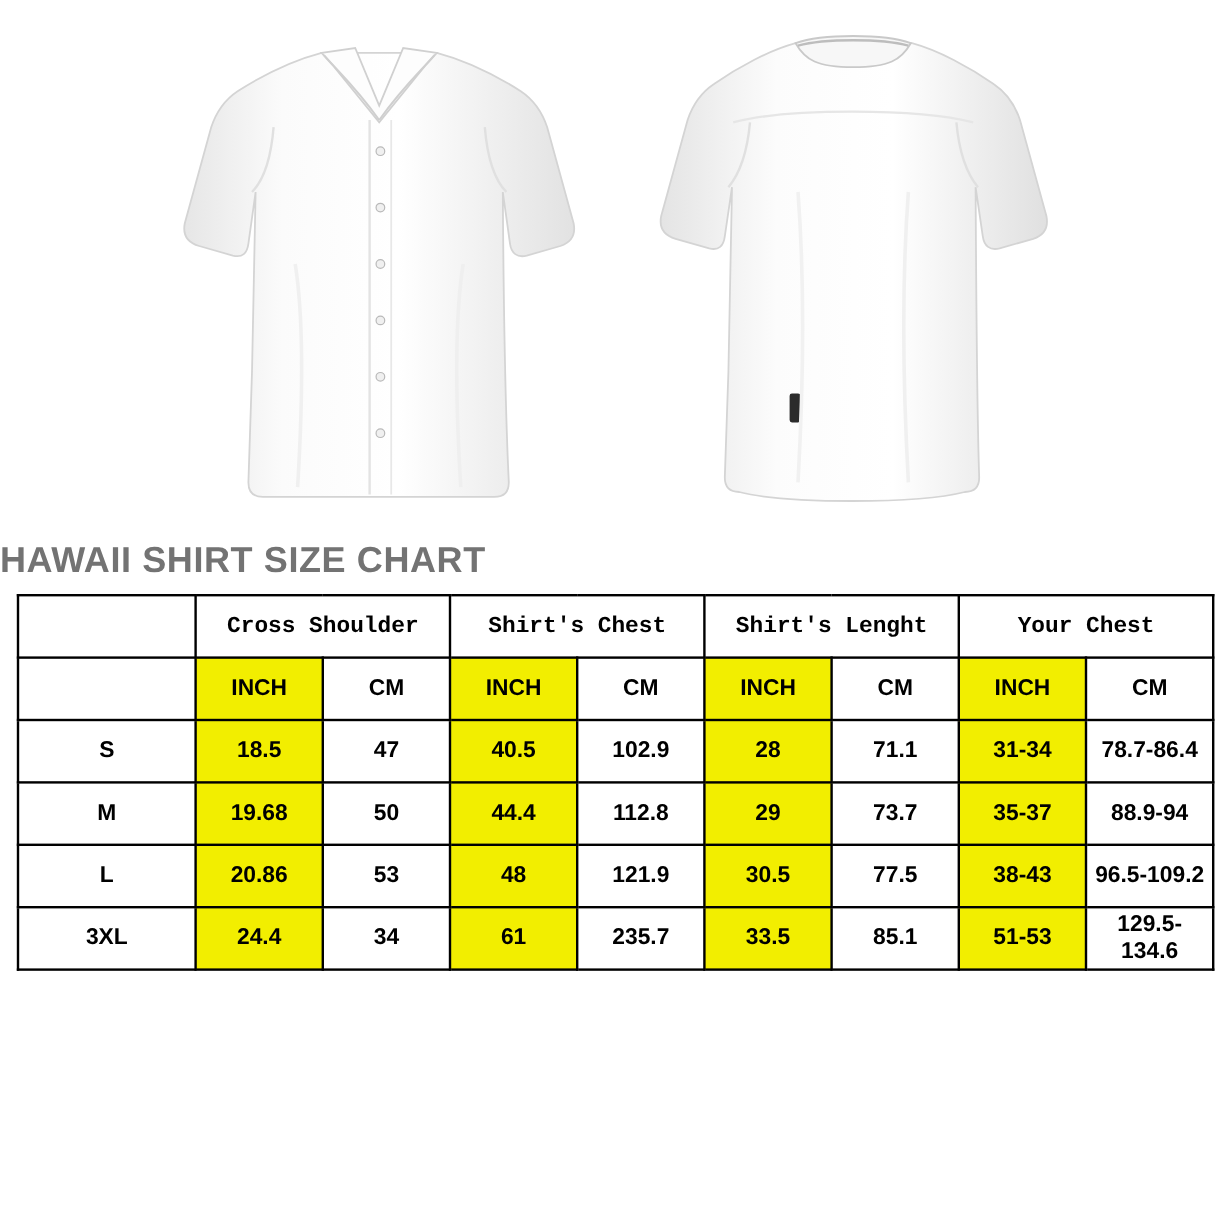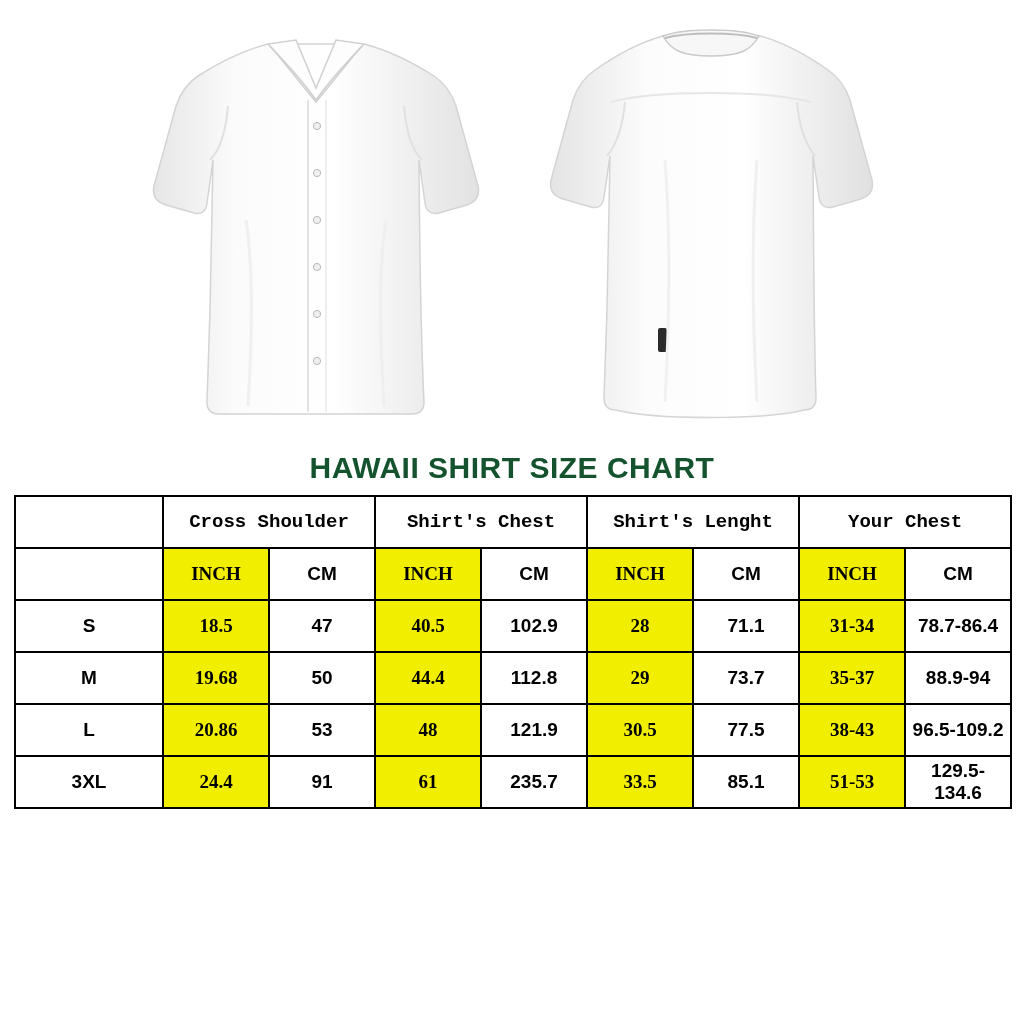--- a/index.html
+++ b/index.html
@@ -29,25 +29,24 @@
   }
   .shirt {
     position: absolute;
     top: 10px;
   }
   .shirt-front { left: 150px; width: 330px; height: 420px; }
   .shirt-back  { left: 545px; width: 330px; height: 420px; }
 
   
   .chart-title {
-    text-align: center;
     font-size: 30px;
     font-weight: bold;
     letter-spacing: 0.5px;
-    color: #14532d;
+    color: #737373;
     padding: 6px 0 10px 0;
   }
 
   
   .table-wrap {
     padding: 0 14px;
   }
   table.size-chart {
     border-collapse: collapse;
     width: 996px;
@@ -73,21 +72,20 @@
     font-size: 18px;
     height: 48px;
     font-family: Liberation Mono, monospace;
   }
   th.unit {
     font-size: 19px;
     height: 42px;
   }
   .hl {
     background: #f2ee00 !important;
-    font-family: Liberation Serif, serif;
   }
   td.size-label {
     font-size: 21px;
   }
   td.small {
     font-size: 16px;
   }
   .corner {
     border-left: 2px solid #000000;
   }
@@ -239,21 +237,21 @@
           <td class="hl">48</td>
           <td>121.9</td>
           <td class="hl">30.5</td>
           <td>77.5</td>
           <td class="hl">38-43</td>
           <td class="small">96.5-109.2</td>
         </tr>
         <tr>
           <td class="size-label">3XL</td>
           <td class="hl">24.4</td>
-          <td>91</td>
+          <td>34</td>
           <td class="hl">61</td>
           <td>235.7</td>
           <td class="hl">33.5</td>
           <td>85.1</td>
           <td class="hl">51-53</td>
           <td class="small">129.5-134.6</td>
         </tr>
       </tbody>
     </table>
   </div>

